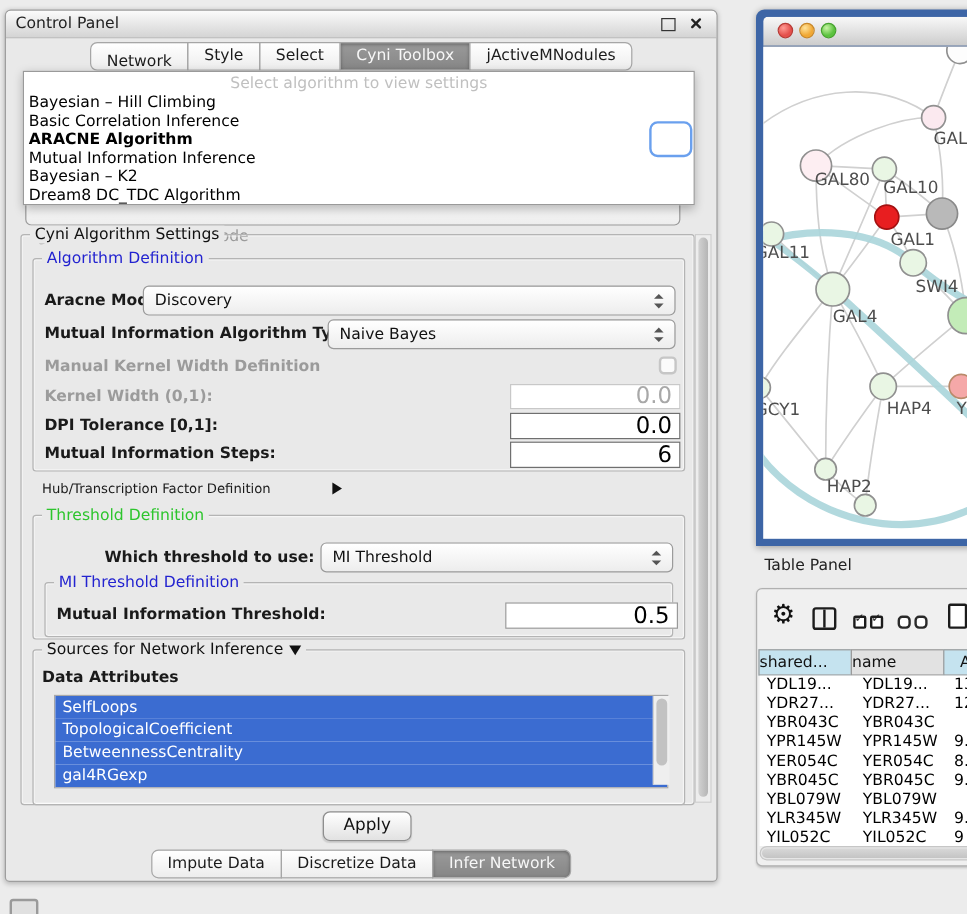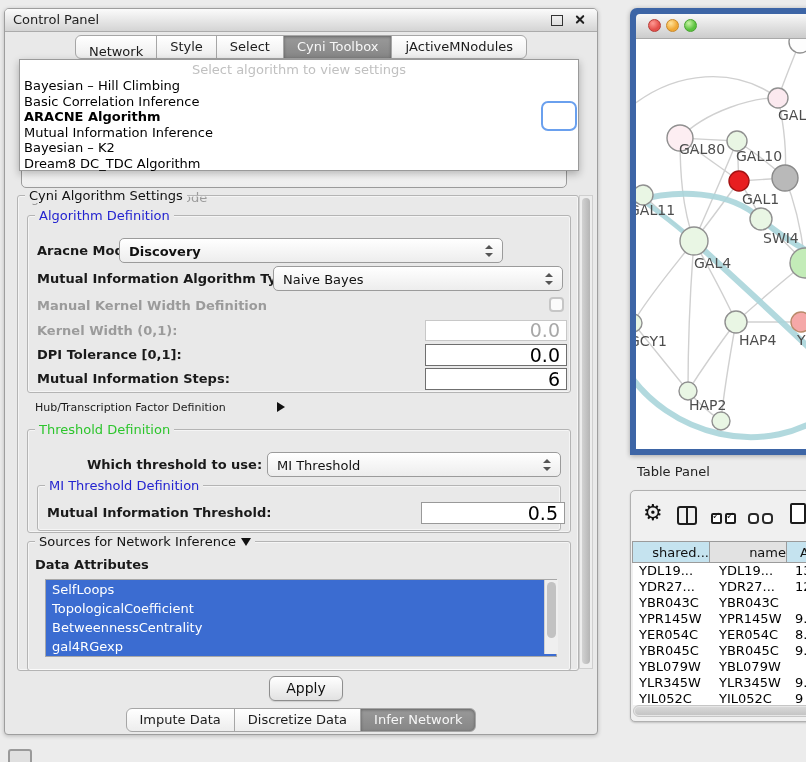--- a/index.html
+++ b/index.html
@@ -87,21 +87,21 @@
     border-radius:5px;box-shadow:0 1px 2px rgba(0,0,0,.18);box-sizing:border-box;}
   .gear{position:absolute;left:12px;top:10px;font-size:22px;color:#111;line-height:24px;}
   .split-ic{position:absolute;left:46px;top:15px;width:20px;height:19px;border:2.5px solid #1c1c1c;border-radius:3px;box-sizing:border-box;}
   .split-ic::after{content:"";position:absolute;left:50%;top:0;bottom:0;width:2.5px;margin-left:-1.25px;background:#1c1c1c;}
   .cbpair{position:absolute;top:22px;display:flex;gap:3px;}
   .cb{width:11px;height:11px;border:2px solid #1c1c1c;border-radius:2px;box-sizing:border-box;position:relative;background:#fff;}
   .cb.checked::after{content:"✓";position:absolute;left:-1px;top:-5px;font-size:10px;font-weight:bold;color:#1c1c1c;}
   .cb.round{border-radius:4px;border-color:#2a2a2a;}
   .doc-ic{position:absolute;left:159px;top:12px;width:16px;height:21px;border:2.5px solid #1c1c1c;border-radius:2px;background:#fff;box-sizing:border-box;}
   .thead{position:absolute;left:2px;top:50px;height:22px;display:flex;}
-  .th{height:22px;line-height:22px;font-size:13px;color:#111;text-align:right;border:1px solid #9b9b9b;box-sizing:border-box;margin-left:-1px;overflow:hidden;white-space:nowrap;}
+  .th{height:22px;line-height:22px;font-size:13px;color:#111;text-align:left;border:1px solid #9b9b9b;box-sizing:border-box;margin-left:-1px;overflow:hidden;white-space:nowrap;}
   .th.hl{background:#c5e3ef;} .th.plain{background:#e2e2e2;}
   .tbody{position:absolute;left:2px;top:72px;width:181px;height:142px;background:#fff;overflow:hidden;}
   .trow{height:16px;position:relative;}
   .tc{position:absolute;font-size:13px;line-height:16px;color:#000;white-space:nowrap;}
   .tc.c1{left:6px;} .tc.c2{left:86px;} .tc.c3{left:162px;}
   .hsb{position:absolute;left:2px;top:214px;width:181px;height:12px;background:#e6e6e6;border:1px solid #c6c6c6;border-radius:6px;box-sizing:border-box;}
   .hsb .thumb{position:absolute;left:1px;top:1px;right:1px;bottom:1px;background:linear-gradient(#d8d8d8,#c4c4c4);border-radius:5px;}
 </style>
 </head>
 <body>
@@ -162,21 +162,21 @@
     <div class="group" style="left:12px;top:186px;width:560px;height:474px;"></div>
     <span class="gtitle" style="left:20px;top:179px;">Cyni Algorithm Settings</span>
     <div class="vsb">
         <div class="thumb"></div>
       </div>
 
     <div class="group" style="left:22px;top:206px;width:542px;height:176px;"></div>
     <span class="gtitle blue" style="left:30px;top:199px;">Algorithm Definition</span>
 
     <span class="lbl b" style="left:32px;top:234px;">Aracne Mode:</span>
-    <div class="combo" style="left:114px;top:229px;width:384px;height:25px;font-weight:bold;">
+    <div class="combo" style="left:114px;top:229px;width:444px;height:25px;">
       <span class="v">Discovery</span>
       <span class="arrows"></span>
     </div>
 
     <span class="lbl b" style="left:32px;top:262px;">Mutual Information Algorithm Type:</span>
     <div class="combo" style="left:268px;top:257px;width:290px;height:25px;">
       <span class="v">Naive Bayes</span>
       <span class="arrows"></span>
     </div>
 

